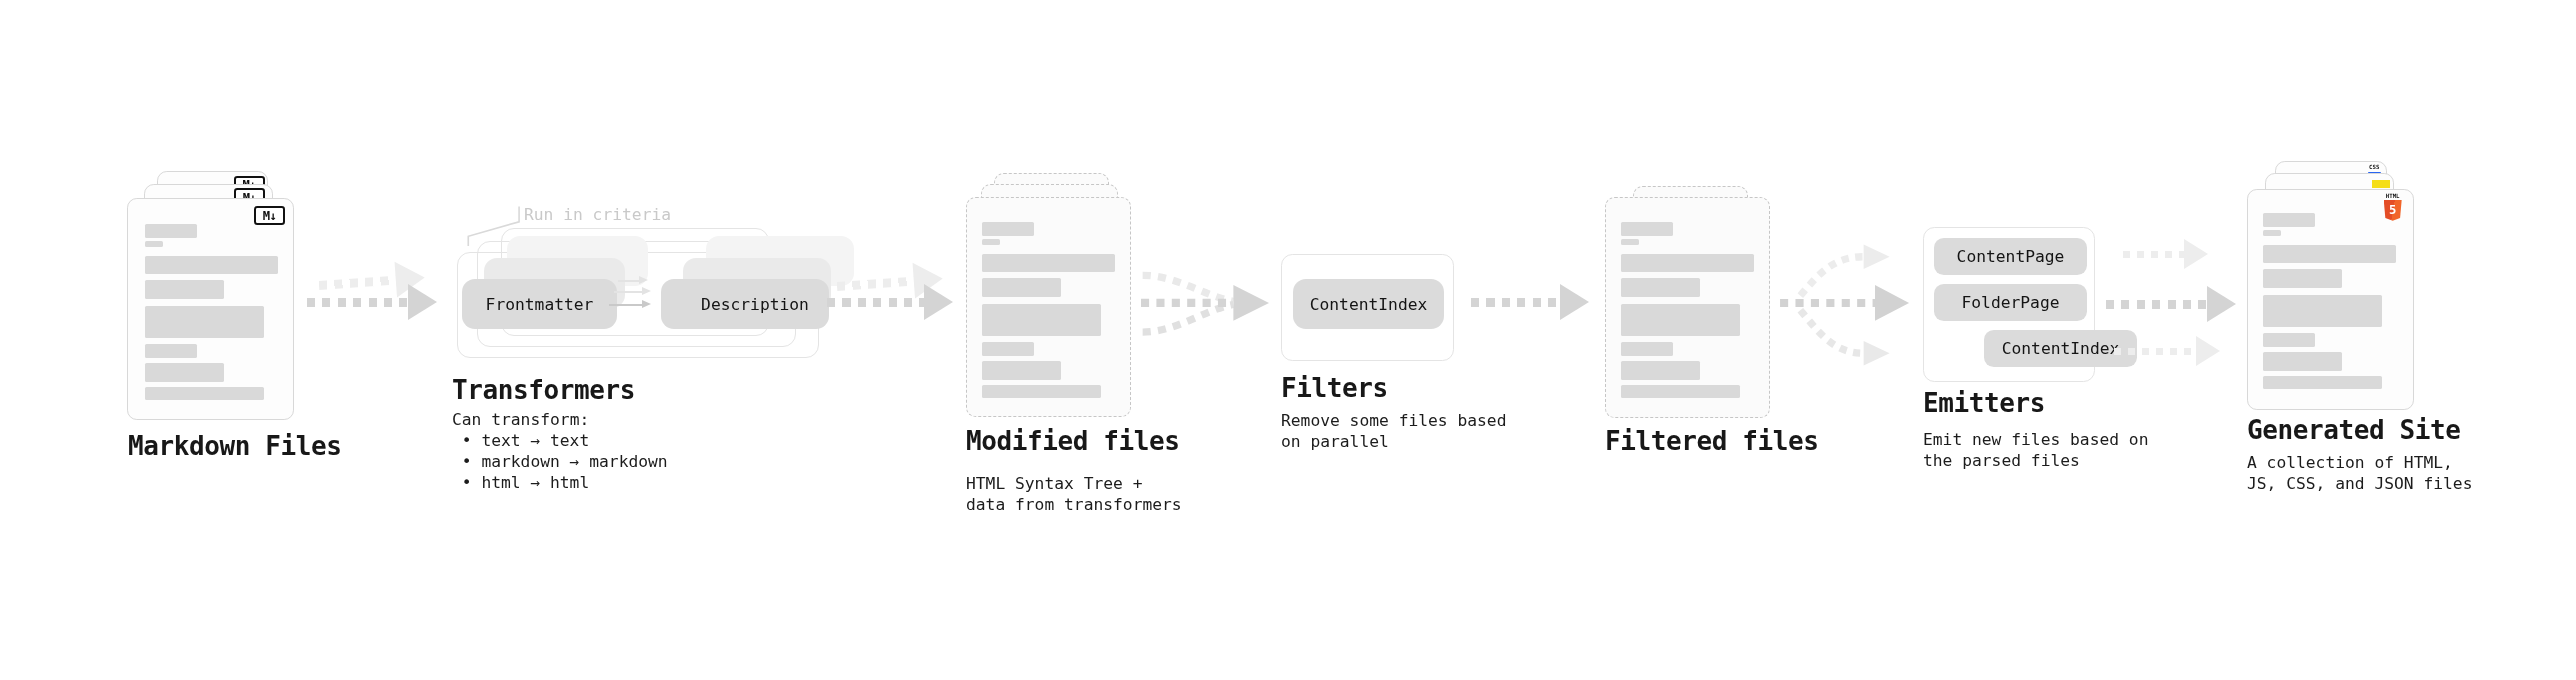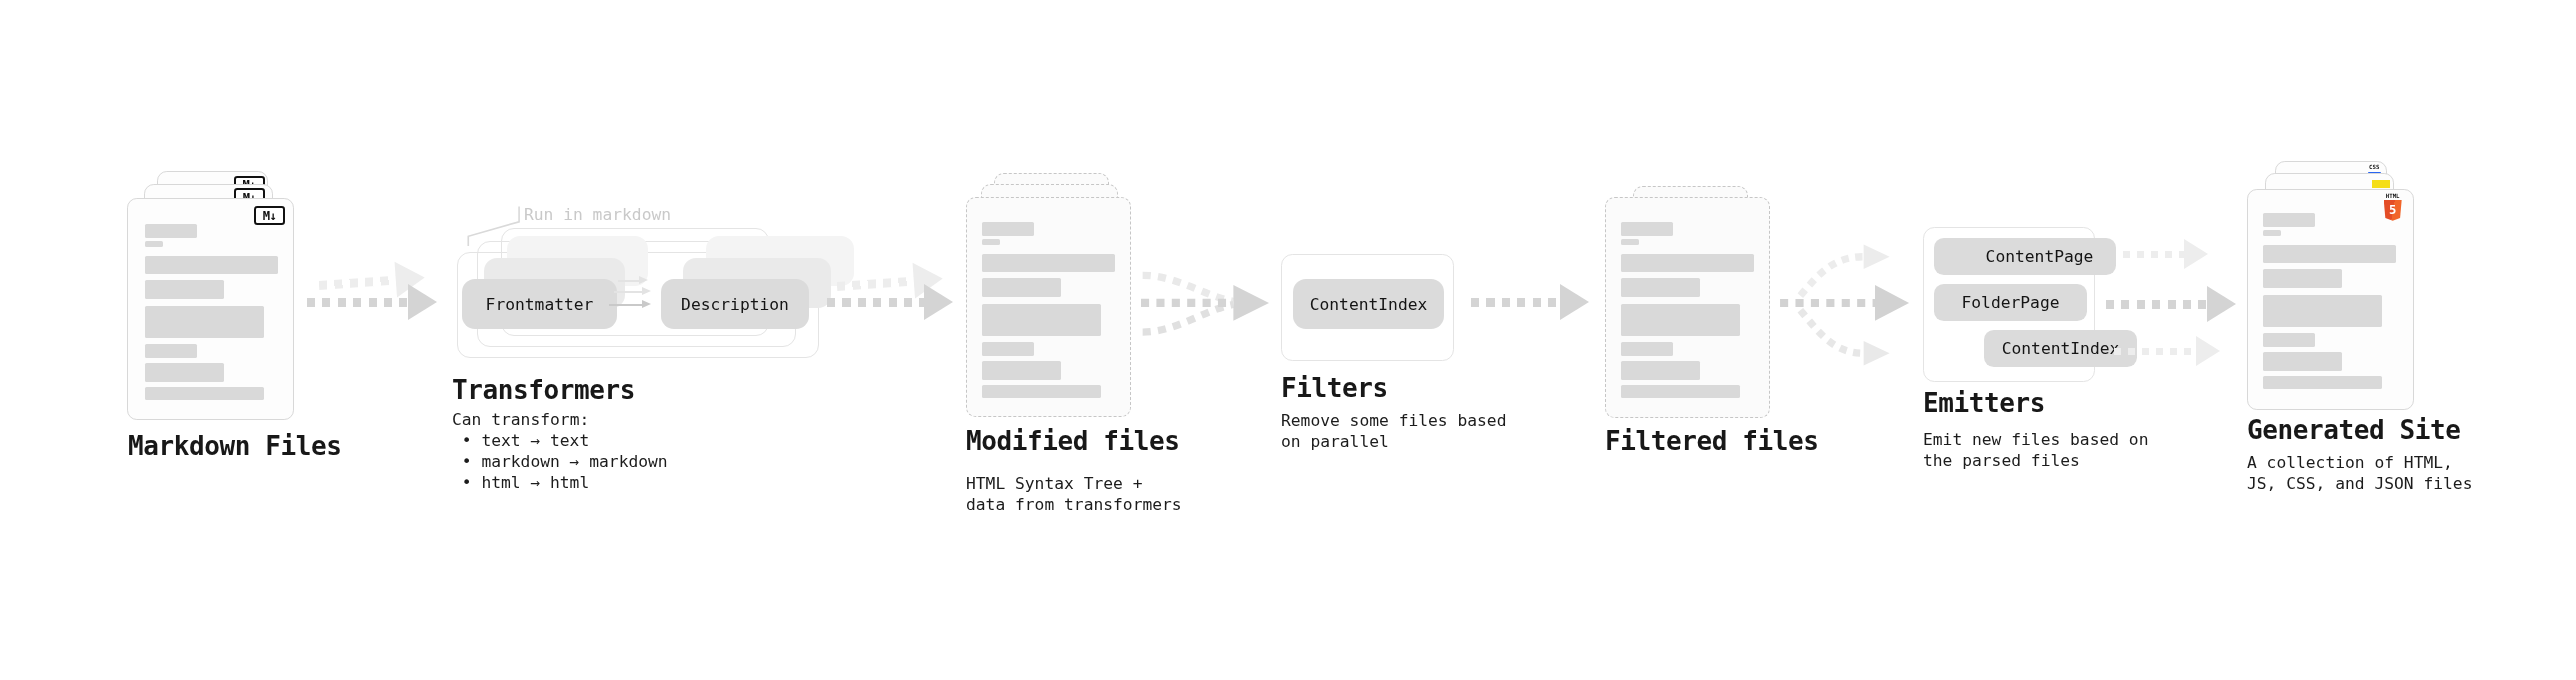--- a/index.html
+++ b/index.html
@@ -83,36 +83,36 @@
 
 <div class="arrow ghost" style="left:319px;top:267px;width:106px;">
     <div class="line"></div>
     <div class="head"></div>
   </div>
 <div class="arrow" style="left:307px;top:284px;width:130px;">
     <div class="line"></div>
     <div class="head"></div>
   </div>
 
-<div class="annotation" style="left:524px;top:205px;">Run in markdown</div>
+<div class="annotation" style="left:524px;top:205px;">Run in criteria</div>
 <svg style="left:460px;top:200px;" width="73" height="50" viewBox="0 0 90 62">
   <polyline points="73,8 73,27 10,45 10,57" fill="none" stroke="#d9d9d9" stroke-width="2"></polyline>
 </svg>
 
 <div class="tbox" style="left:501px;top:228px;width:268px;height:108px;"></div>
 <div class="tbox" style="left:477px;top:241px;width:319px;height:106px;"></div>
 <div class="tbox" style="left:457px;top:252px;width:362px;height:106px;"></div>
 
 <div class="pill ghost2" style="left:507px;top:236px;width:141px;height:50px;"></div>
 <div class="pill ghost1" style="left:484px;top:258px;width:141px;height:50px;"></div>
 <div class="pill ghost2" style="left:706px;top:236px;width:148px;height:50px;"></div>
 <div class="pill ghost1" style="left:683px;top:258px;width:148px;height:50px;"></div>
 
 <div class="pill" style="left:462px;top:279px;width:155px;height:50px;">Frontmatter</div>
-<div class="pill" style="left:661px;top:279px;width:148px;height:50px;">Description</div>
+<div class="pill" style="left:661px;top:279px;width:148px;height:50px;padding-left:20px;">Description</div>
 
 <div class="mini-arrow" style="left:618px;top:280px;width:21px;"></div>
 <div class="mini-arrow" style="left:614px;top:291px;width:28px;"></div>
 <div class="mini-arrow dark" style="left:609px;top:304px;width:32.5px;"></div>
 
 <div class="label" style="left:452px;top:375px;">Transformers</div>
 <div class="cap" style="left:452px;top:409px;">
   <div class="line">Can transform:</div>
   <div class="line" style="padding-left:9.8px;">• text → text</div>
   <div class="line" style="padding-left:9.8px;">• markdown → markdown</div>
@@ -190,21 +190,21 @@
 <svg style="left:1776px;top:234px;" width="142" height="142" viewBox="0 0 175 175">
   <path d="M 30 76 C 52 50 70 28 108 28" fill="none" stroke="#ececec" stroke-width="9" stroke-dasharray="9 8"></path>
   <polygon points="108,13 140,28 108,43" fill="#ececec"></polygon>
   <path d="M 30 94 C 52 120 70 147 108 147" fill="none" stroke="#e7e7e7" stroke-width="9" stroke-dasharray="9 8"></path>
   <polygon points="108,132 140,147 108,162" fill="#e9e9e9"></polygon>
   <line x1="5" y1="85" x2="122" y2="85" stroke="#d2d2d2" stroke-width="10" stroke-dasharray="10 9"></line>
   <polygon points="122,63 164,85 122,107" fill="#d2d2d2"></polygon>
 </svg>
 
 <div class="tbox" style="left:1923px;top:227px;width:172px;height:155px;border-radius:11.4px;"></div>
-<div class="pill sq" style="left:1934px;top:238px;width:153px;height:37px;padding-left:29px;">ContentPage</div>
+<div class="pill sq" style="left:1934px;top:238px;width:153px;height:37px;">ContentPage</div>
 <div class="pill sq" style="left:1934px;top:284px;width:153px;height:37px;">FolderPage</div>
 <div class="pill sq" style="left:1984px;top:330px;width:153px;height:37px;">ContentIndex</div>
 <div class="label" style="left:1923px;top:388px;">Emitters</div>
 <div class="cap" style="left:1923px;top:429px;">
   <div class="line">Emit new files based on</div>
   <div class="line">the parsed files</div>
 </div>
 
 <div class="arrow light" style="left:2123px;top:239px;width:85px;">
     <div class="line"></div>

